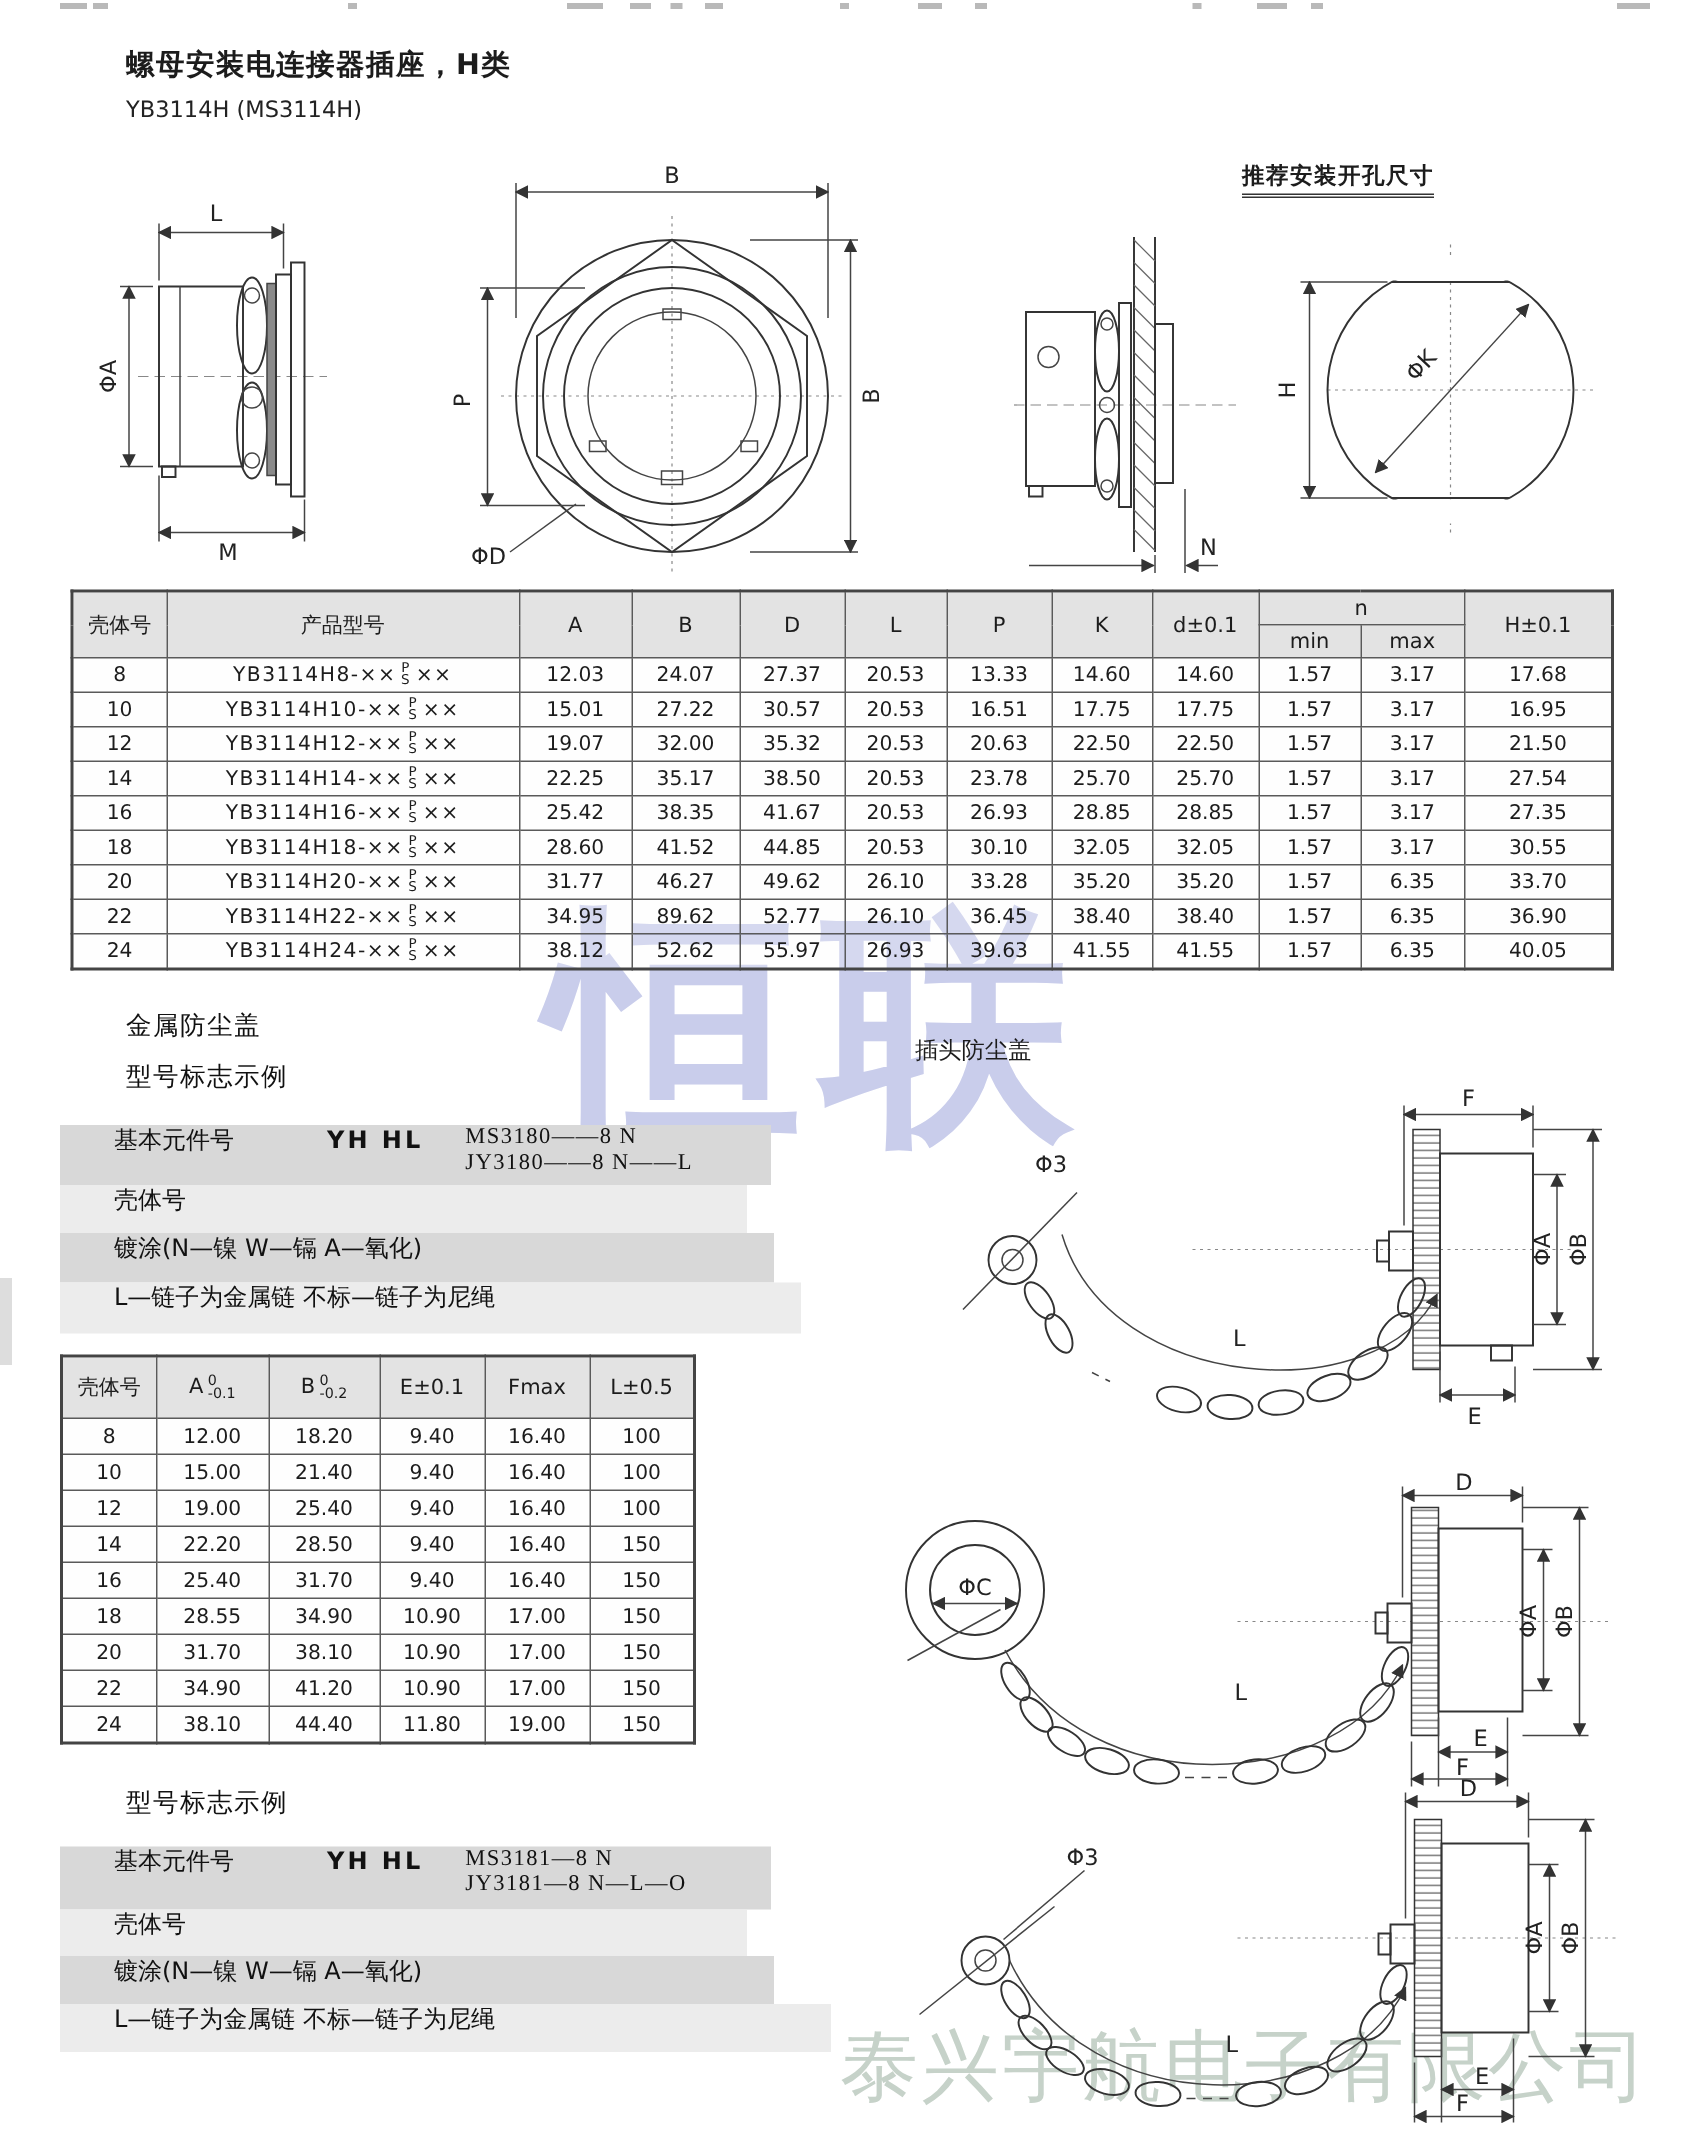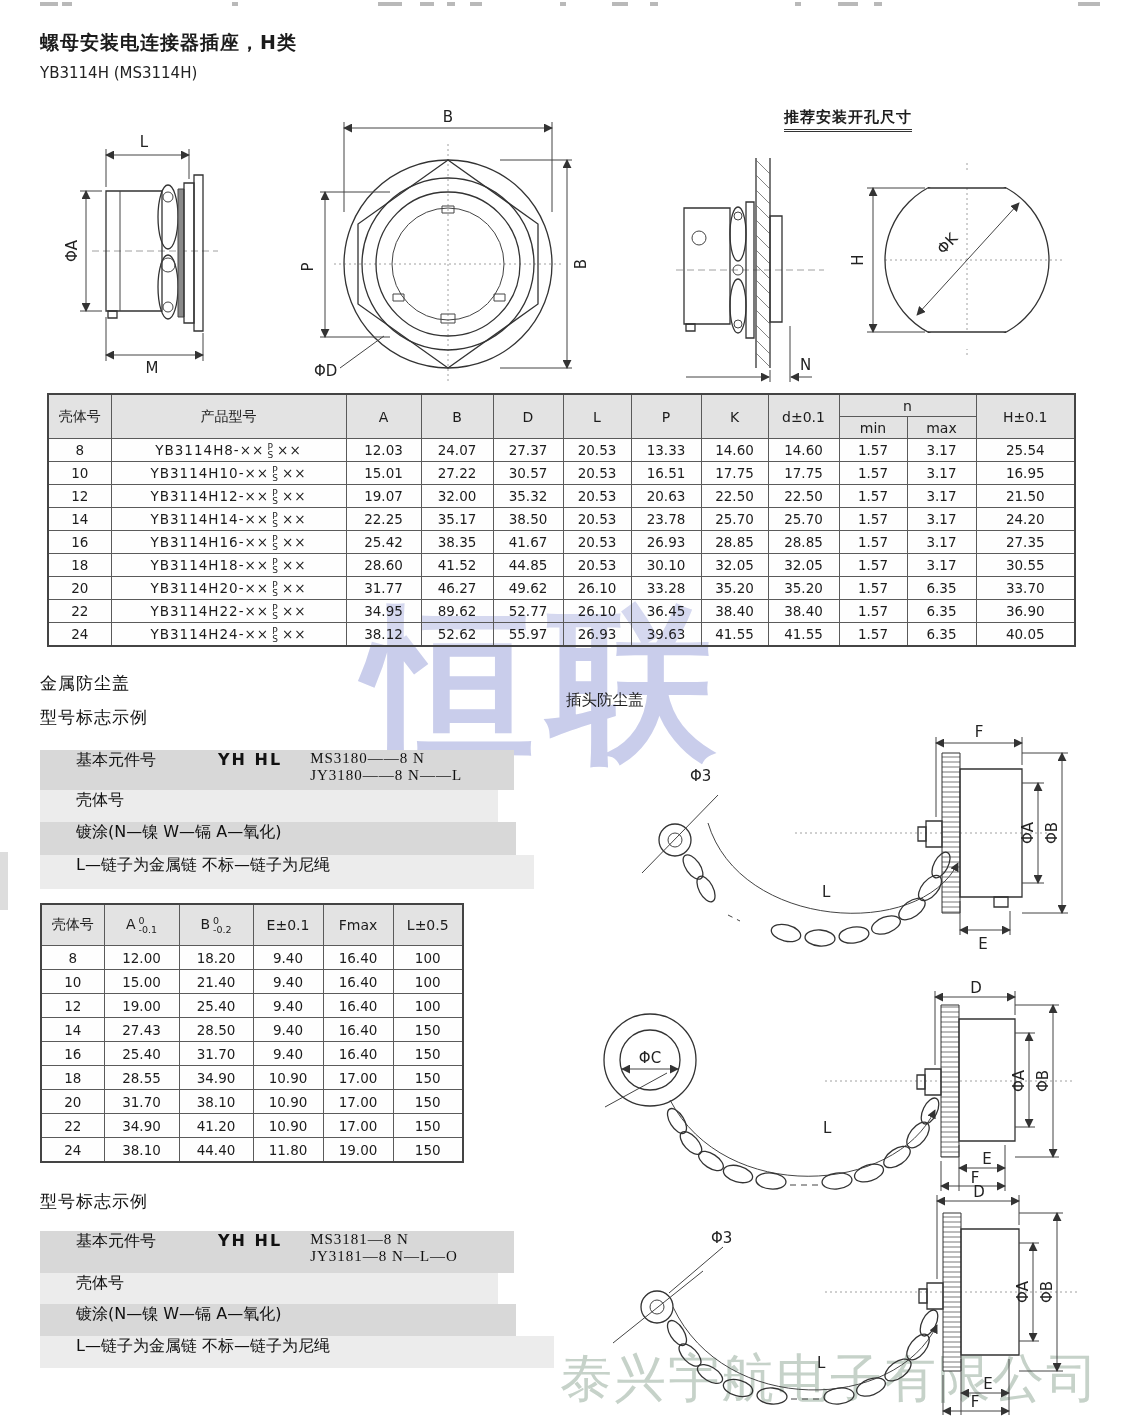--- a/index.html
+++ b/index.html
@@ -3,21 +3,21 @@
 <meta charset="utf-8">
 <style>
   html,body{margin:0;padding:0;background:#fff;}
   #root{position:relative;width:1121px;height:1424px;background:#fff;overflow:hidden;
         font-family:"DejaVu Sans","Liberation Sans",sans-serif;color:#1c1c1c;}
   .abs{position:absolute;}
   .wm1{position:absolute;left:366px;top:600px;font-size:168px;font-weight:700;
        color:#c9cdeb;letter-spacing:14px;line-height:1;z-index:0;white-space:nowrap;}
   .wm2{position:absolute;left:560px;top:1352px;font-size:52px;color:#c6d2c9;
        letter-spacing:2px;line-height:1;z-index:0;white-space:nowrap;}
-  .z{position:absolute;z-index:1;}
+  .z{position:absolute;z-index:1;margin-left:44px;}
   .page-title{left:40px;top:30px;font-size:19px;font-weight:700;letter-spacing:1px;}
   .page-sub{left:40px;top:64px;font-size:15px;color:#222;}
   .sec-h{font-size:17px;letter-spacing:1px;color:#111;}
   .cutout-title{left:784px;top:108px;font-size:15px;font-weight:700;letter-spacing:1px;
        border-bottom:3px double #333;padding-bottom:2px;}
   .remnant{position:absolute;top:2px;height:4px;background:#b9b9b9;z-index:1;}
   .edge-artifact{position:absolute;left:0;top:852px;width:8px;height:58px;background:#ddd;z-index:1;}
 
   
   table{border-collapse:collapse;table-layout:fixed;background:transparent;}
@@ -266,21 +266,21 @@
             </span><span>××</span></td>
           <td>12.03</td>
           <td>24.07</td>
           <td>27.37</td>
           <td>20.53</td>
           <td>13.33</td>
           <td>14.60</td>
           <td>14.60</td>
           <td>1.57</td>
           <td>3.17</td>
-          <td>25.54</td>
+          <td>17.68</td>
         </tr>
         <tr>
           <td>10</td>
           <td class="model-cell"><span>YB3114H10-××</span><span class="ps">
               <i>P</i>
               <i>S</i>
             </span><span>××</span></td>
           <td>15.01</td>
           <td>27.22</td>
           <td>30.57</td>
@@ -317,21 +317,21 @@
             </span><span>××</span></td>
           <td>22.25</td>
           <td>35.17</td>
           <td>38.50</td>
           <td>20.53</td>
           <td>23.78</td>
           <td>25.70</td>
           <td>25.70</td>
           <td>1.57</td>
           <td>3.17</td>
-          <td>24.20</td>
+          <td>27.54</td>
         </tr>
         <tr>
           <td>16</td>
           <td class="model-cell"><span>YB3114H16-××</span><span class="ps">
               <i>P</i>
               <i>S</i>
             </span><span>××</span></td>
           <td>25.42</td>
           <td>38.35</td>
           <td>41.67</td>
@@ -476,21 +476,21 @@
         <tr>
           <td>12</td>
           <td>19.00</td>
           <td>25.40</td>
           <td>9.40</td>
           <td>16.40</td>
           <td>100</td>
         </tr>
         <tr>
           <td>14</td>
-          <td>27.43</td>
+          <td>22.20</td>
           <td>28.50</td>
           <td>9.40</td>
           <td>16.40</td>
           <td>150</td>
         </tr>
         <tr>
           <td>16</td>
           <td>25.40</td>
           <td>31.70</td>
           <td>9.40</td>

